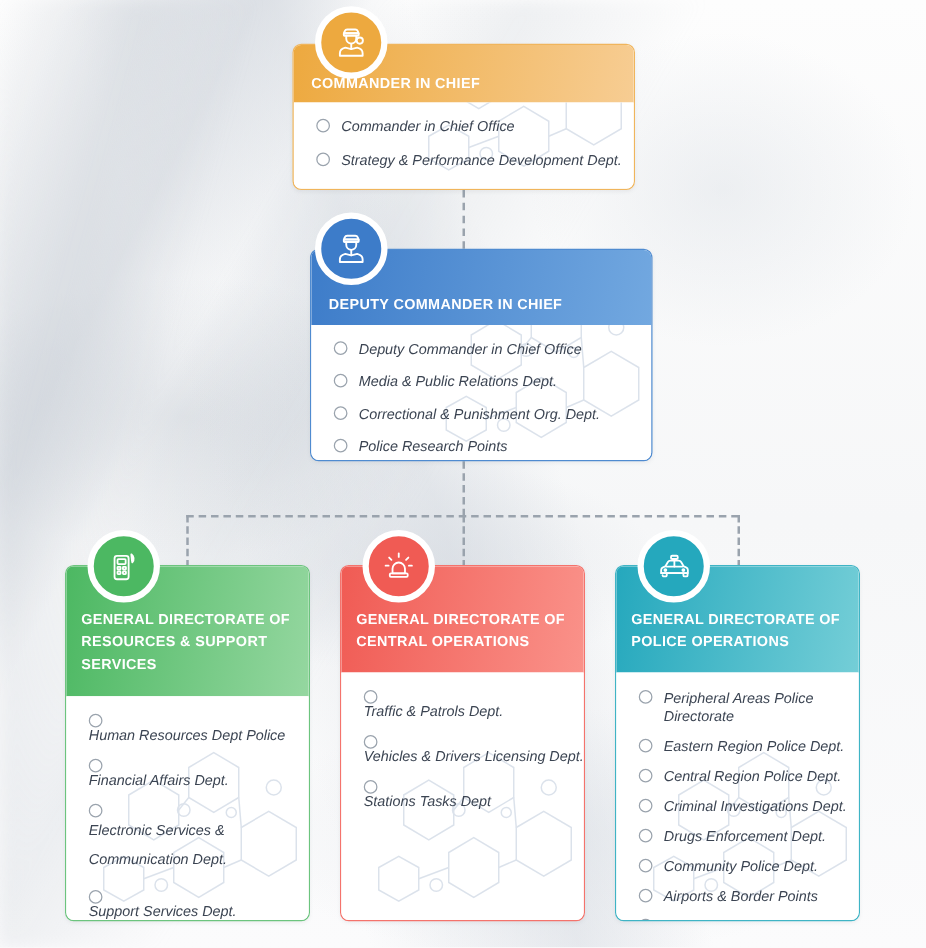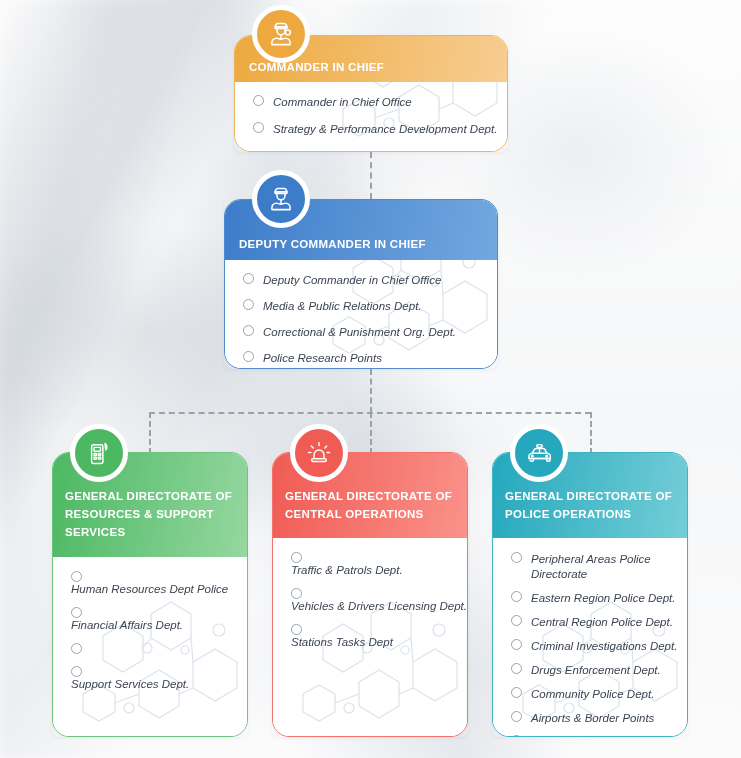--- a/index.html
+++ b/index.html
@@ -52,21 +52,21 @@
   }
 
   
   .card {
     position: absolute;
     border-radius: 7px;
     overflow: visible;
     box-shadow: 0 1px 3px rgba(120,130,140,0.10);
   }
   .card-inner {
-    border-radius: 17px;
+    border-radius: 7px;
     overflow: hidden;
     border: 1px solid var(--accent-border);
     background: #fff;
     height: 100%;
     box-sizing: border-box;
     display: flex;
     flex-direction: column;
   }
   .card-header {
     background: linear-gradient(100deg, var(--accent-dark) 0%, var(--accent-light) 100%);
@@ -145,21 +145,21 @@
   #card-commander {
     left: 234px; top: 35px; width: 274px; height: 117px;
     --accent-dark: #eda93f; --accent-light: #f7cd93; --accent-border: #f0b55c;
   }
   #card-commander .card-header { height: 46px; padding: 22px 0 0 14px; }
   #card-commander .card-body { padding: 13px 0 0 18px; }
   #card-commander .dept-item { margin-bottom: 12px; }
   #badge-commander { left: 252px; top: 5px; }
 
   #card-deputy {
-    left: 224px; top: 199px; width: 274px; height: 170px;
+    left: 248px; top: 199px; width: 274px; height: 170px;
     --accent-dark: #3d7cc9; --accent-light: #72a8e0; --accent-border: #4f8bd0;
   }
   #card-deputy .card-header { height: 60px; padding: 35px 0 0 14px; }
   #card-deputy .card-body { padding: 13px 0 0 18px; }
   #card-deputy .dept-item { margin-bottom: 11px; }
   #badge-deputy { left: 252px; top: 170px; }
 
   #card-resources {
     left: 52px; top: 452px; width: 196px; height: 285px;
     --accent-dark: #4cb862; --accent-light: #95d7a0; --accent-border: #6cc47e;
@@ -329,20 +329,21 @@
         <li class="dept-item">
           <span class="bullet"></span>
           <span class="dept-label">Human Resources Dept Police</span>
         </li>
         <li class="dept-item">
           <span class="bullet"></span>
           <span class="dept-label">Financial Affairs Dept.</span>
         </li>
         <li class="dept-item" style="margin-bottom:12px;">
           <span class="bullet"></span>
+          <span class="dept-label" style="line-height:23px; max-width:135px;">Electronic Services &amp; Communication Dept.</span>
         </li>
         <li class="dept-item">
           <span class="bullet"></span>
           <span class="dept-label">Support Services Dept.</span>
         </li>
       </ul>
     </div>
   </div>
 </div>
 <div class="icon-badge" id="badge-resources" style="--accent-dark:#4cb862;">

